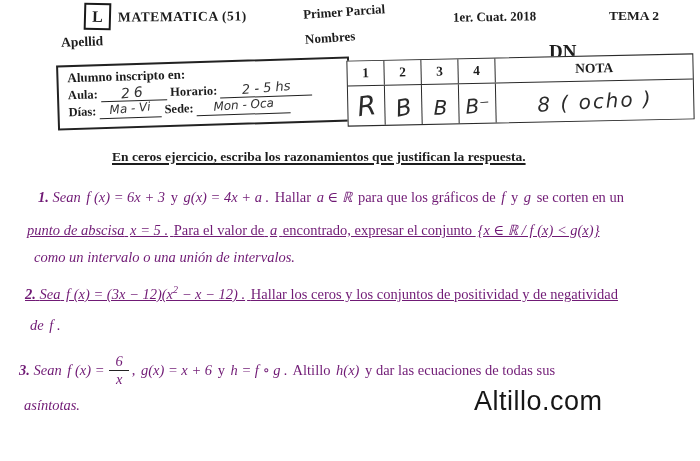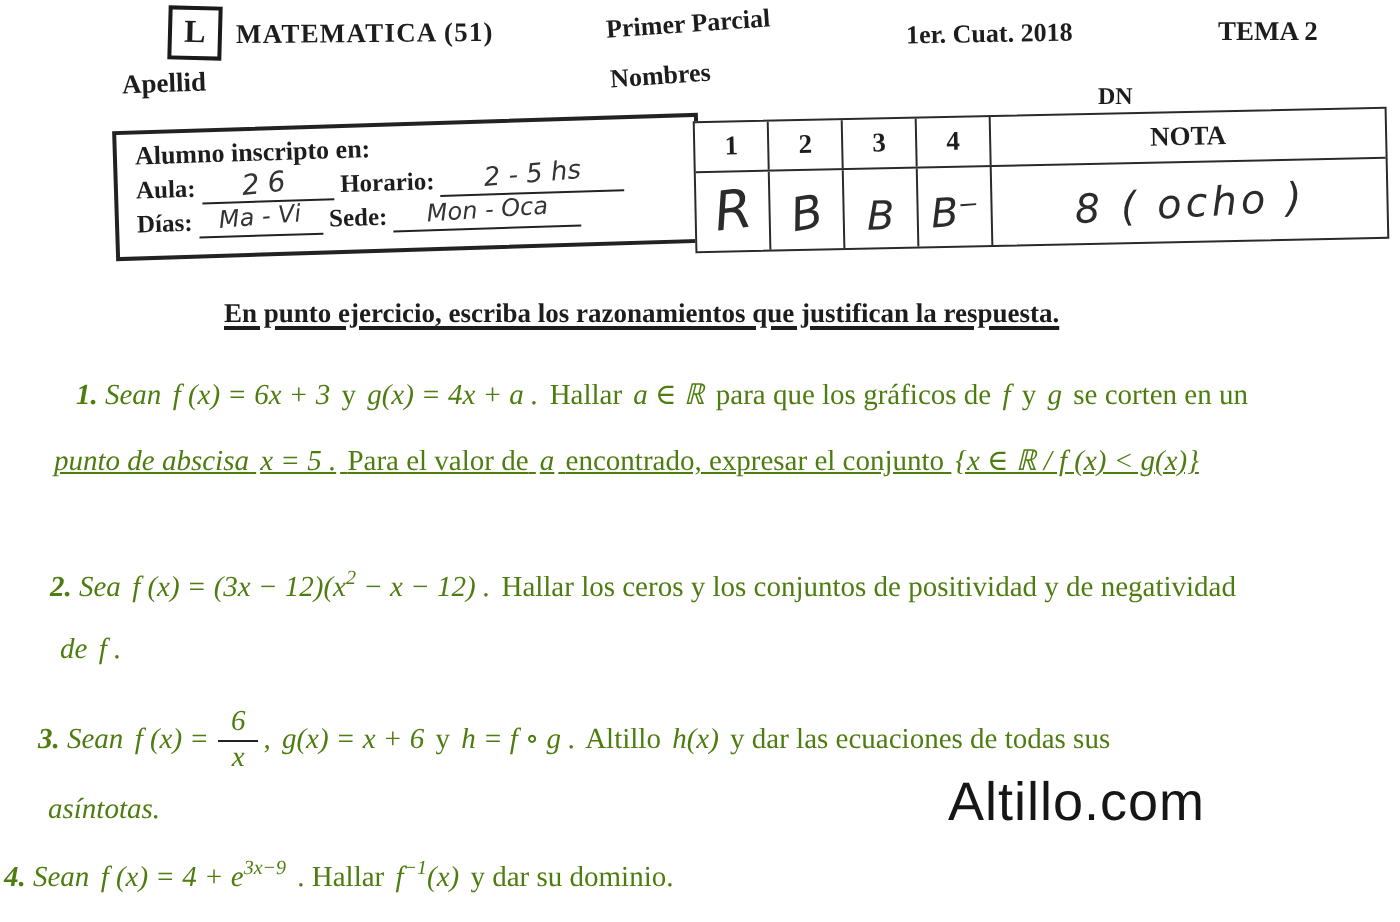--- a/index.html
+++ b/index.html
@@ -13,21 +13,21 @@
   
   .lbox{left:84px;top:3px;width:23px;height:23px;border:2px solid #1a1a1a;
         display:flex;align-items:center;justify-content:center;
         font-weight:bold;font-size:16px;transform:rotate(1.5deg);background:#fff;}
   .h-course{left:118px;top:9px;font-weight:bold;font-size:13.5px;letter-spacing:.6px;transform:rotate(-.5deg);}
   .h-exam{left:303px;top:4px;font-weight:bold;font-size:13px;transform:rotate(-4deg);}
   .h-term{left:453px;top:9px;font-weight:bold;font-size:13px;transform:rotate(-1deg);}
   .h-tema{left:609px;top:8px;font-weight:bold;font-size:13.5px;}
   .h-apellido{left:61px;top:34px;font-weight:bold;font-size:13.5px;transform:rotate(-2deg);}
   .h-nombres{left:305px;top:30px;font-weight:bold;font-size:13px;transform:rotate(-4deg);}
-  .h-dni{left:549px;top:41px;font-weight:bold;font-size:12px;}
+  .h-dni{left:549px;top:41px;font-weight:bold;font-size:19px;}
 
   
   .enrbox{left:57px;top:61px;width:274px;height:54px;border:2.5px solid #222;
           transform:rotate(-1.8deg);padding:3px 6px 4px 9px;background:#fff;}
   .enr-title{font-weight:bold;font-size:13px;}
   .enr-row{font-size:12.5px;margin-top:1px;white-space:nowrap;}
   .lbl{font-weight:bold;}
   .uline{display:inline-block;border-bottom:1.5px solid #222;text-align:center;
          height:15px;vertical-align:bottom;line-height:13px;}
   .w66{width:66px;}.w88{width:92px;}.w62{width:62px;}.w92{width:94px;}
@@ -50,29 +50,29 @@
   .gmark{font-family:"DejaVu Sans",sans-serif;font-style:italic;color:#2b2b2b;}
   .m1{font-size:27px;transform:rotate(-6deg);}
   .m2{font-size:23px;transform:rotate(-9deg) translateY(2px);}
   .m3{font-size:20px;transform:translateY(3px);}
   .m4{font-size:20px;transform:rotate(-3deg) translateY(2px);}
   .mnota{font-size:20px;transform:rotate(-2deg);letter-spacing:2px;}
 
   
   .instruction{left:112px;top:149px;font-weight:bold;font-size:13.5px;
                text-decoration:underline;text-decoration-thickness:1.5px;text-underline-offset:2px;}
-  .exline{font-size:14.5px;color:#4d7c0f;}
+  .exline{font-size:14.5px;color:#701a75;}
   .exnum{font-weight:bold;font-style:italic;}
   .math{font-style:italic;padding:0 2px;}
   .it{font-style:italic;}
   sup{font-size:10px;}
   .e1l1{left:38px;top:186px;}
   .e1l2{left:27px;top:219px;text-decoration:underline;}
   .e1l3{left:34px;top:249px;}
-  .e2l1{left:25px;top:284px;}
+  .e2l1{left:25px;top:284px;text-decoration:underline;}
   .e2l2{left:18px;top:317px;margin-left:12px;}
   .e3l1{left:19px;top:354px;}
   .e3l2{left:24px;top:397px;}
   .e4l1{left:2px;top:429px;}
   .frac{display:inline-block;text-align:center;vertical-align:-9px;line-height:1.05;padding:0 3px;}
   .fnum{display:block;font-style:italic;border-bottom:1.3px solid #222;padding:0 6px 1px;}
   .fden{display:block;font-style:italic;padding-top:1px;}
 
   .watermark{left:474px;top:386px;font-family:"Liberation Sans","DejaVu Sans",sans-serif;
              font-size:27px;color:#161616;letter-spacing:.5px;}
@@ -129,21 +129,21 @@
         </div>
       <div class="gcell gc">
           <span class="gmark m4">B⁻</span>
         </div>
       <div class="gcell gcnota">
           <span class="gmark mnota">8 ( ocho )</span>
         </div>
     </div>
   </div>
 
-  <div class="t instruction">En punto ejercicio, escriba los razonamientos que justifican la respuesta.</div>
+  <div class="t instruction">En ceros ejercicio, escriba los razonamientos que justifican la respuesta.</div>
 
   <div class="t exline e1l1">
     <span class="exnum">1.</span>
     <span class="it">Sean</span>
     <span class="math">f (x) = 6x + 3</span>
     <span>y</span>
     <span class="math">g(x) = 4x + a .</span>
     <span>Hallar</span>
     <span class="math">a ∈ ℝ</span>
     <span>para que los gráficos de</span>
@@ -153,20 +153,21 @@
     <span>se corten en un</span>
   </div>
   <div class="t exline e1l2">
     <span class="it">punto de abscisa</span>
     <span class="math">x = 5 .</span>
     <span>Para el valor de</span>
     <span class="math">a</span>
     <span>encontrado, expresar el conjunto</span>
     <span class="math">{x ∈ ℝ / f (x) &lt; g(x)}</span>
   </div>
+  <div class="t exline e1l3 it">como un intervalo o una unión de intervalos.</div>
 
   <div class="t exline e2l1">
     <span class="exnum">2.</span>
     <span class="it">Sea</span>
     <span class="math"><span>f (x) = (3x − 12)(x</span><sup>2</sup><span> − x − 12) .</span></span>
     <span>Hallar los ceros y los conjuntos de positividad y de negatividad</span>
   </div>
   <div class="t exline e2l2">
     <span class="it">de</span>
     <span class="math">f .</span>
@@ -180,22 +181,14 @@
     <span>y</span>
     <span class="math">h = f ∘ g .</span>
     <span>Altillo</span>
     <span class="math">h(x)</span>
     <span>y dar las ecuaciones de todas sus</span>
   </div>
   <div class="t exline e3l2 it">asíntotas.</div>
 
   <div class="t watermark">Altillo.com</div>
 
-  <div class="t exline e4l1">
-    <span class="exnum">4.</span>
-    <span class="it">Sean</span>
-    <span class="math"><span>f (x) = 4 + e</span><sup>3x−9</sup></span>
-    <span>. Hallar</span>
-    <span class="math"><span>f</span><sup>−1</sup><span>(x)</span></span>
-    <span>y dar su dominio.</span>
-  </div>
 
 </div>
 
 </body></html>

